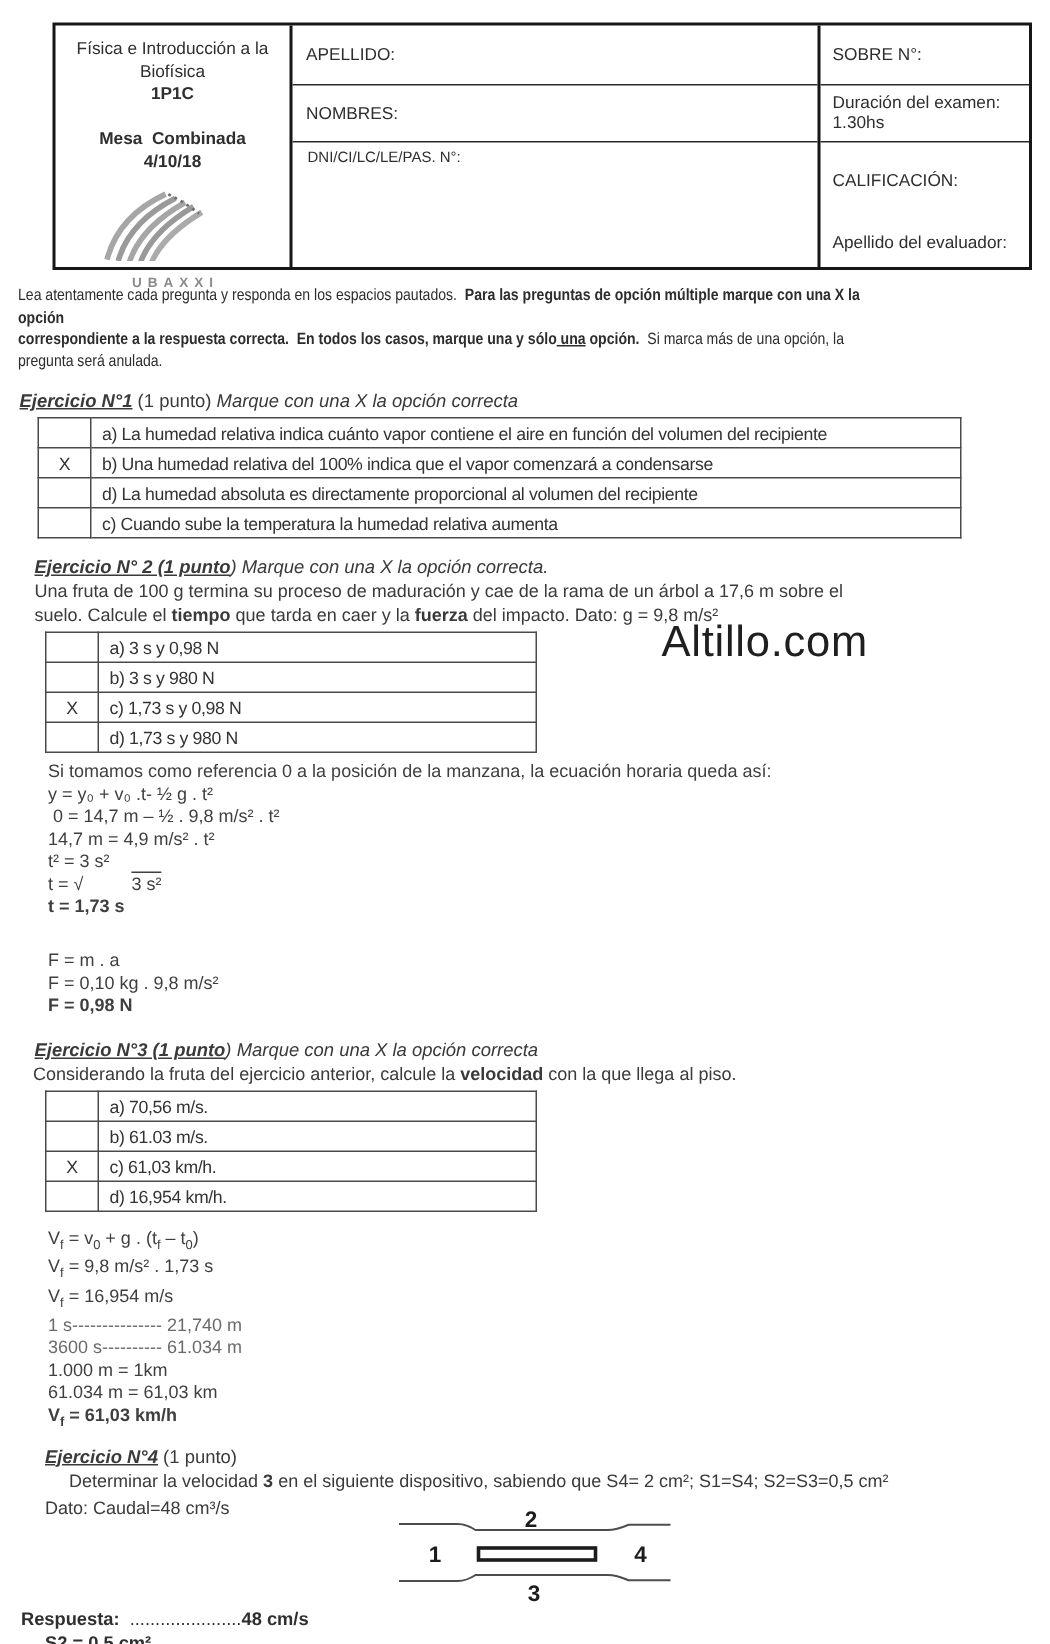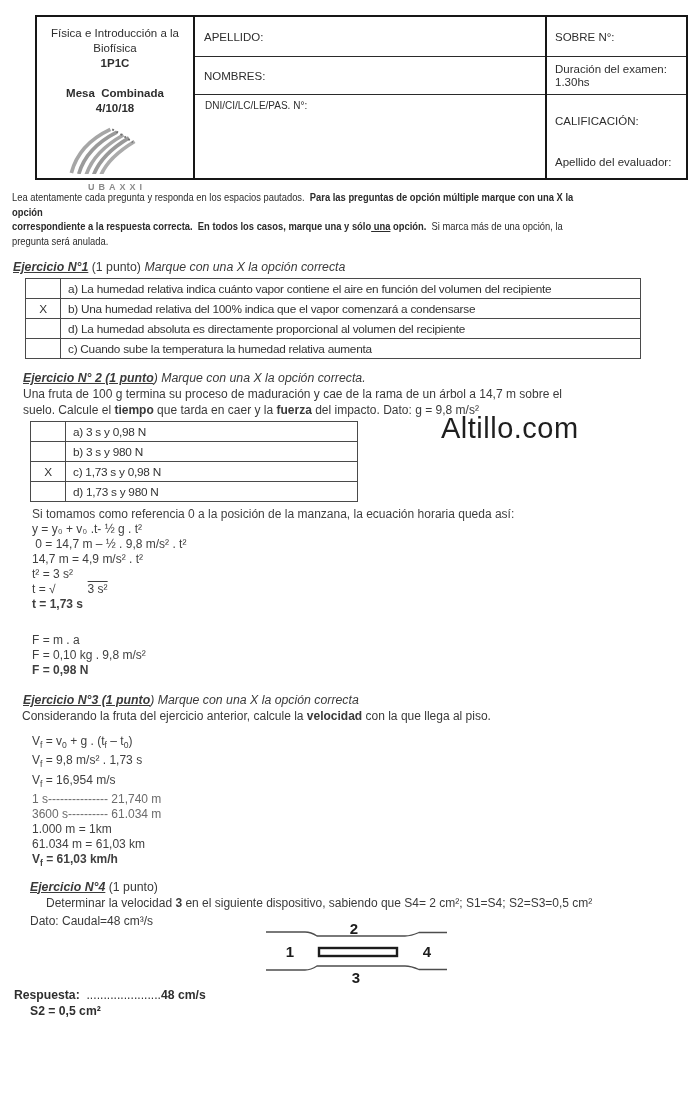--- a/index.html
+++ b/index.html
@@ -137,21 +137,21 @@
       <td class="mark"></td>
       <td>c)  Cuando sube la temperatura la humedad relativa aumenta</td>
         </tr>
   </tbody>
     </table>
 
   <div class="ex-title t2 rich">
       <div><span class="st-b st-i st-u">Ejercicio N° 2 (1 punto</span><span class="st-i">) </span><span class="st-i">Marque con una X la opción correcta.</span></div>
     </div>
   <div class="body-text b2 rich">
-      <div><span>Una fruta de 100 g termina su proceso de maduración y cae de la rama de un árbol a 14,7 m sobre el</span></div>
+      <div><span>Una fruta de 100 g termina su proceso de maduración y cae de la rama de un árbol a 17,6 m sobre el</span></div>
       <div><span>suelo. Calcule el </span><span class="st-b">tiempo</span><span> que tarda en caer y la </span><span class="st-b">fuerza</span><span> del impacto. Dato: g = 9,8 m/s²</span></div>
     </div>
   <table class="opt tbl2">
     <tbody>
         <tr>
       <td class="mark"></td>
       <td>a) 3 s y 0,98 N</td>
         </tr>
     <tr>
       <td class="mark"></td>
@@ -184,20 +184,40 @@
       <div><span>F = 0,10 kg . 9,8 m/s²</span></div>
       <div><span class="st-b">F = 0,98 N</span></div>
     </div>
 
   <div class="ex-title t3 rich">
       <div><span class="st-b st-i st-u">Ejercicio N°3 (1 punto</span><span class="st-i">) </span><span class="st-i">Marque con una X la opción correcta</span></div>
     </div>
   <div class="body-text b3 rich">
       <div><span>Considerando la fruta del ejercicio anterior, calcule la </span><span class="st-b">velocidad</span><span> con la que llega al piso.</span></div>
     </div>
+  <table class="opt tbl3">
+    <tbody>
+        <tr>
+      <td class="mark"></td>
+      <td>a) 70,56 m/s.</td>
+        </tr>
+    <tr>
+      <td class="mark"></td>
+      <td>b) 61.03 m/s.</td>
+        </tr>
+    <tr>
+      <td class="mark">X</td>
+      <td>c) 61,03 km/h.</td>
+        </tr>
+    <tr>
+      <td class="mark"></td>
+      <td>d) 16,954 km/h.</td>
+        </tr>
+  </tbody>
+    </table>
 
   <div class="sol sol-v rich">
       <div><span>V</span><span class="st-sub">f</span><span> = v</span><span class="st-sub">0</span><span> + g . (t</span><span class="st-sub">f</span><span> – t</span><span class="st-sub">0</span><span>)</span></div>
       <div><span>V</span><span class="st-sub">f</span><span> = 9,8 m/s² . 1,73 s</span></div>
       <div><span>V</span><span class="st-sub">f</span><span> = 16,954 m/s</span></div>
       <div><span class="st-gray">1 s--------------- 21,740 m</span></div>
       <div><span class="st-gray">3600 s---------- 61.034 m</span></div>
       <div><span>1.000 m = 1km</span></div>
       <div><span>61.034 m = 61,03 km</span></div>
       <div><span class="st-b">V</span><span class="st-b st-sub">f</span><span class="st-b"> = 61,03 km/h</span></div>

